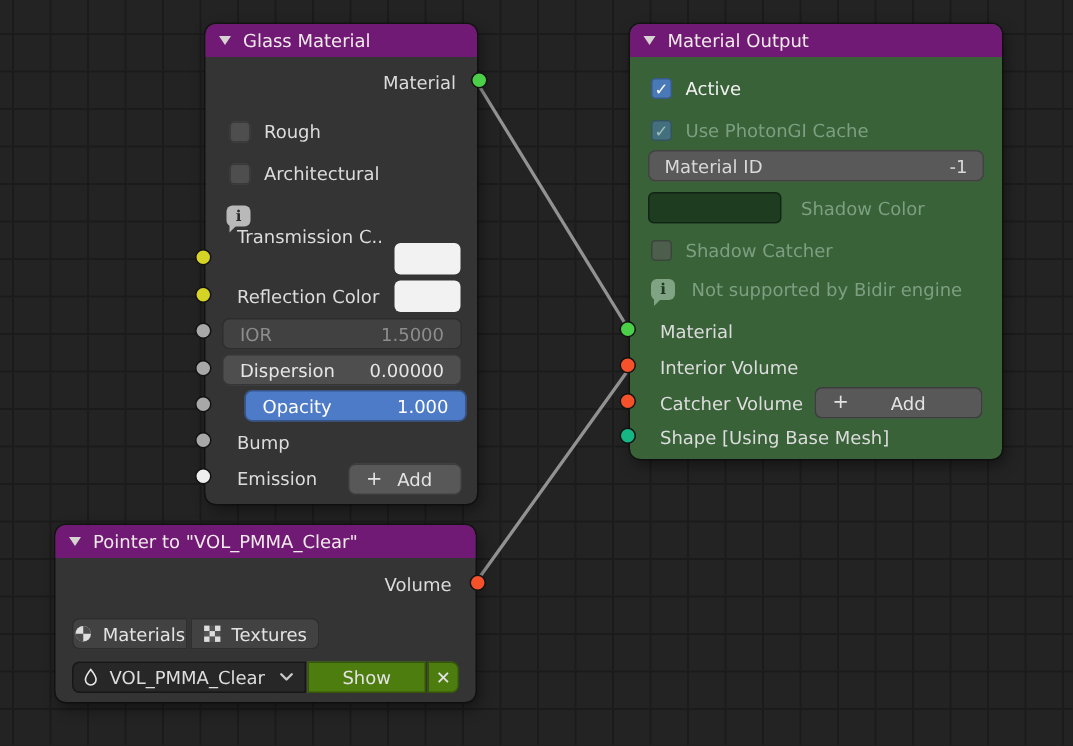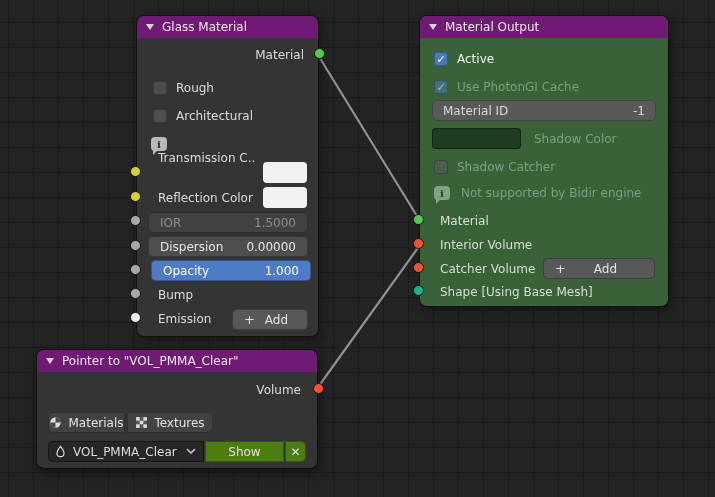--- a/index.html
+++ b/index.html
@@ -186,21 +186,21 @@
     <span>1.5000</span>
   </div>
   <div class="socket s-grey" style="left:-7px; top:199px;"></div>
 
   <div class="slider normal" style="left:11px; top:220px; width:160px;">
     <span>Dispersion</span>
     <span>0.00000</span>
   </div>
   <div class="socket s-grey" style="left:-7px; top:224px;"></div>
 
-  <div class="slider active" style="left:14px; top:244px; width:160px;">
+  <div class="slider active" style="left:26px; top:244px; width:148px;">
     <span>Opacity</span>
     <span>1.000</span>
   </div>
   <div class="socket s-grey" style="left:-7px; top:248px;"></div>
 
   <div class="row" style="top:268px; left:21px;">
     <span class="lbl">Bump</span>
   </div>
   <div class="socket s-grey" style="left:-7px; top:272px;"></div>
 

